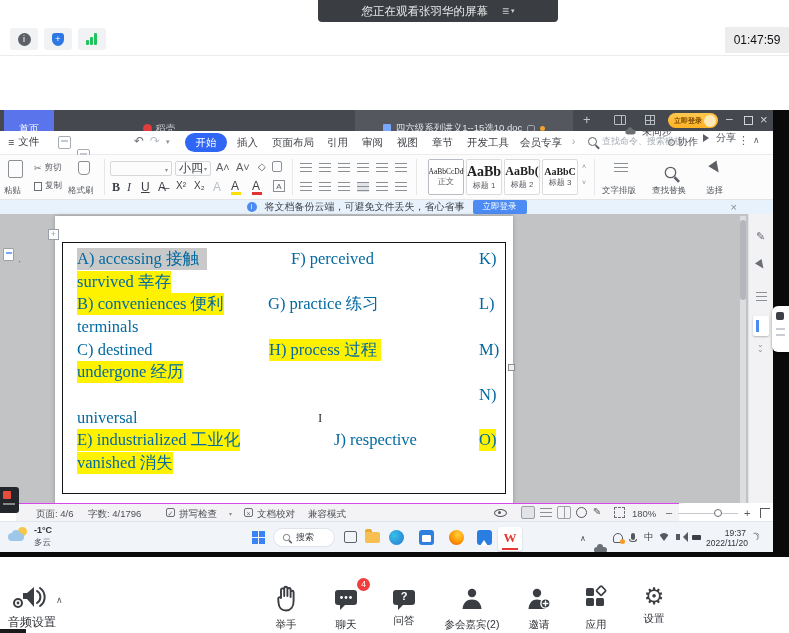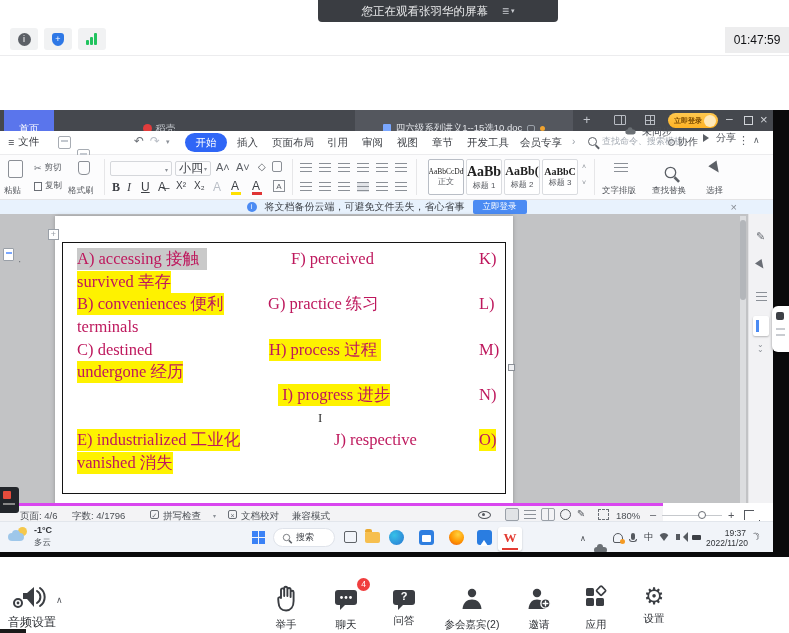--- a/index.html
+++ b/index.html
@@ -23,21 +23,21 @@
   .vline{width:1px;background:#e6e6e8}
   .ln{background:repeating-linear-gradient(#8b9097 0 1.5px,transparent 1.5px 4px)}
   .stylebox{width:36px;height:36px;border:1px solid #dadce0;background:#fff;border-radius:2px;
             display:flex;flex-direction:column;align-items:center;justify-content:center;overflow:hidden}
   .stylebox .pv{font-family:"Liberation Serif","DejaVu Serif",serif;white-space:nowrap}
   .stylebox .nm{font-size:8px;color:#55585e}
   .mag{width:9px;height:9px;border:1.5px solid #5c6066;border-radius:50%;position:relative;display:inline-block}
   .mag::after{content:"";position:absolute;width:5px;height:1.5px;background:#5c6066;transform:rotate(45deg);right:-4px;bottom:-2px}
   
   .docrow{position:absolute;left:0;width:100%;height:23px;font:16.5px "Liberation Serif","DejaVu Serif",serif;
-          color:#be185d;white-space:pre;line-height:22px}
+          color:#0369a1;white-space:pre;line-height:22px}
   .docrow span{position:absolute;top:0}
   .hl-yellow{background:#fef200}
   .hl-gray{background:#c9c9c9}
   
   .st{font-size:9.5px;color:#4b4f55;white-space:nowrap}
   .viewic{width:14px;height:13px;border:1px solid #9aa0a8;border-radius:2px}
   .cloud{width:13px;height:6px;background:#6b7075;border-radius:6px;position:relative}
   .cloud::before{content:"";position:absolute;width:6px;height:6px;border-radius:50%;background:#6b7075;top:-3px;left:3px}
   .folder{width:15px;height:11px;background:#f6bf4f;border-radius:1px 2px 2px 2px;position:relative}
   .folder::before{content:"";position:absolute;top:-3px;left:0;width:7px;height:3px;background:#eaaa30;border-radius:2px 2px 0 0}
@@ -255,21 +255,22 @@
 
           <div class="abs" style="left:-7px;top:13px;width:11px;height:11px;border:1px solid #9aa0a8;color:#9aa0a8;font-size:9px;line-height:9px;text-align:center;background:#fff">+</div>
 
           <div class="abs" style="left:7px;top:26px;width:444px;height:252px;border:1.5px solid #141414">
             <div class="docrow" style="top:5px"><span style="left:14px" class="hl-gray">A) accessing 接触  </span><span style="left:228px">F) perceived</span><span style="left:416px">K)</span></div>
             <div class="docrow" style="top:28px"><span style="left:14px" class="hl-yellow">survived 幸存</span></div>
             <div class="docrow" style="top:50px"><span style="left:14px" class="hl-yellow">B) conveniences 便利</span><span style="left:205px">G) practice 练习</span><span style="left:416px">L)</span></div>
             <div class="docrow" style="top:73px"><span style="left:14px">terminals</span></div>
             <div class="docrow" style="top:96px"><span style="left:14px">C) destined</span><span style="left:206px" class="hl-yellow">H) process 过程 </span><span style="left:416px">M)</span></div>
             <div class="docrow" style="top:118px"><span style="left:14px" class="hl-yellow">undergone 经历</span></div>
-            <div class="docrow" style="top:141px"><span style="left:215px" class="hl-yellow"> I) progress 进步</span><span style="left:416px">N)</span></div>
+            <div class="docrow" style="top:141px"><span style="left:416px">N)</span></div>
+            <div class="docrow" style="top:164px"><span style="left:14px">universal</span></div>
             <div class="docrow" style="top:186px"><span style="left:14px" class="hl-yellow">E) industrialized 工业化</span><span style="left:271px">J) respective</span><span style="left:416px" class="hl-yellow">O)</span></div>
             <div class="docrow" style="top:209px"><span style="left:14px" class="hl-yellow">vanished 消失</span></div>
 
             <div class="abs" style="left:255px;top:167px;font:13px 'Liberation Serif',serif;color:#333">I</div>
           </div>
           <div class="abs" style="left:453px;top:148px;width:7px;height:7px;border:1px solid #8b9097;background:#f0f0f2"></div>
         </div>
 
         <div class="abs" style="left:740px;top:2px;width:6px;height:287px;background:#dcdddf">
           <div class="abs" style="left:0;top:4px;width:6px;height:80px;background:#b3b6ba;border-radius:3px"></div>
@@ -279,21 +280,21 @@
           <div class="abs" style="left:7px;top:16px;color:#6a6e75;font-size:11px">✎</div>
           <div class="abs" style="left:9px;top:46px;width:0;height:0;border:4px solid transparent;border-top:9px solid #6a6e75;transform:rotate(-35deg)"></div>
           <div class="abs ln" style="left:7px;top:78px;width:11px;height:9px"></div>
           <div class="abs" style="left:4px;top:102px;width:16px;height:20px;background:#fff;box-shadow:0 1px 2px rgba(0,0,0,.25);border-radius:2px">
               <i class="abs" style="left:3px;top:4px;width:3px;height:12px;background:#4b8bf3"></i>
             </div>
           <div class="abs" style="left:8px;top:128px;color:#8b9097;font-size:8px;line-height:5px">⌄<br>⌄</div>
         </div>
       </div>
 
-      <div class="abs" style="left:0;top:393px;width:663px;height:18px;background:#f3f3f5;border-top:3px solid #d946ef">
+      <div class="abs" style="left:16px;top:393px;width:663px;height:18px;background:#f3f3f5;border-top:1px solid #d946ef">
         <span class="abs st" style="left:20px;top:4px">页面: 4/6</span>
         <span class="abs st" style="left:72px;top:4px">字数: 4/1796</span>
         <span class="abs" style="left:150px;top:4px;width:9px;height:9px;border:1px solid #6a6e75;border-radius:2px;font-size:7px;line-height:9px;text-align:center;color:#6a6e75">✓</span>
         <span class="abs st" style="left:163px;top:4px">拼写检查</span>
         <span class="abs" style="left:213px;top:6px;font-size:6px;color:#8b9097">▾</span>
         <span class="abs" style="left:228px;top:4px;width:9px;height:9px;border:1px solid #6a6e75;border-radius:2px;font-size:7px;line-height:9px;text-align:center;color:#6a6e75">×</span>
         <span class="abs st" style="left:241px;top:4px">文档校对</span>
         <span class="abs st" style="left:292px;top:4px">兼容模式</span>
         <span class="abs" style="left:478px;top:5px;width:13px;height:8px;border:1.5px solid #55585e;border-radius:50%">
             <i class="abs" style="left:3px;top:1px;width:3px;height:3px;border-radius:50%;background:#55585e"></i>

